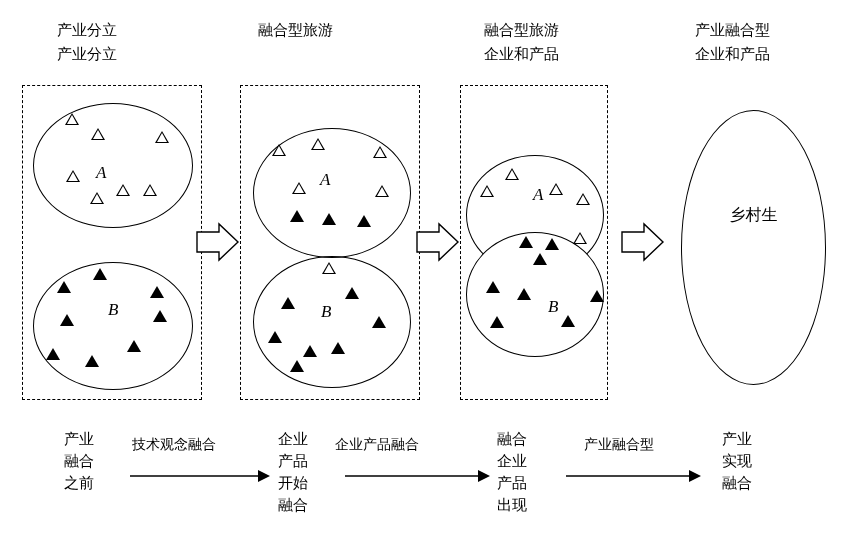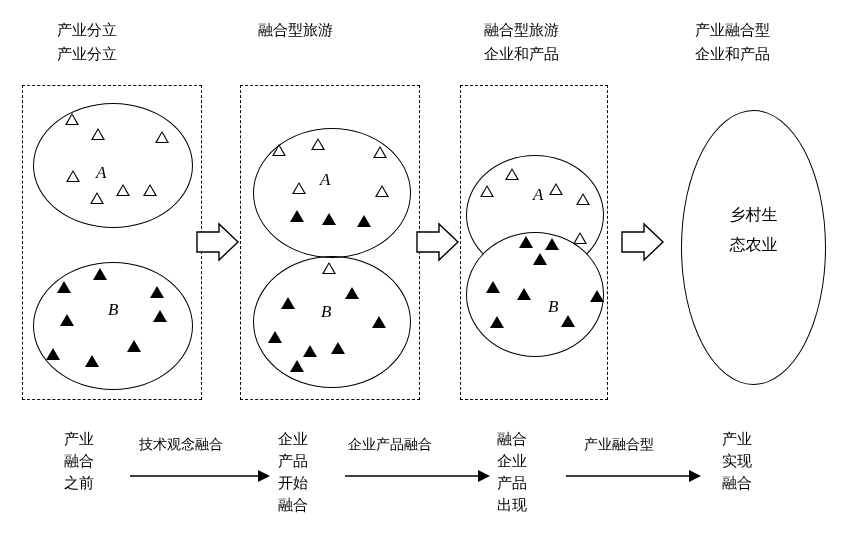--- a/index.html
+++ b/index.html
@@ -192,43 +192,42 @@
   <div class="tri-solid" style="left:490px; top:316px;"></div>
   <div class="tri-solid" style="left:561px; top:315px;"></div>
 
   <svg class="fatarrow" style="left:620px; top:222px;" width="45" height="40" viewBox="0 0 45 40">
     <polygon points="2,10 24,10 24,2 43,20 24,38 24,30 2,30" fill="#ffffff" stroke="#000000" stroke-width="1.4"></polygon>
   </svg>
 
   <div class="ellipse" style="left:681px; top:110px; width:145px; height:275px;"></div>
   <div class="ovaltext" style="left:681px; top:200px; width:145px;">
     <div>乡村生</div>
-    <div>态农业</div>
   </div>
 
   <div class="vstack" style="left:64px; top:428px;">
     <div>产业</div>
     <div>融合</div>
     <div>之前</div>
   </div>
 
-  <div class="flowlabel" style="left:139px; top:436px;text-align:right;">技术观念融合</div>
+  <div class="flowlabel" style="left:132px; top:436px;text-align:right;">技术观念融合</div>
   <svg class="flowline" style="left:130px; top:465px;" width="140" height="22" viewBox="0 0 140 22">
     <line x1="0" y1="11" x2="128" y2="11" stroke="#000" stroke-width="1.4"></line>
     <polygon points="128,5 140,11 128,17" fill="#000"></polygon>
   </svg>
 
   <div class="vstack" style="left:278px; top:428px;">
     <div>企业</div>
     <div>产品</div>
     <div>开始</div>
     <div>融合</div>
   </div>
 
-  <div class="flowlabel" style="left:348px; top:436px;text-align:right;">企业产品融合</div>
+  <div class="flowlabel" style="left:335px; top:436px;text-align:right;">企业产品融合</div>
   <svg class="flowline" style="left:345px; top:465px;" width="145" height="22" viewBox="0 0 145 22">
     <line x1="0" y1="11" x2="133" y2="11" stroke="#000" stroke-width="1.4"></line>
     <polygon points="133,5 145,11 133,17" fill="#000"></polygon>
   </svg>
 
   <div class="vstack" style="left:497px; top:428px;">
     <div>融合</div>
     <div>企业</div>
     <div>产品</div>
     <div>出现</div>

